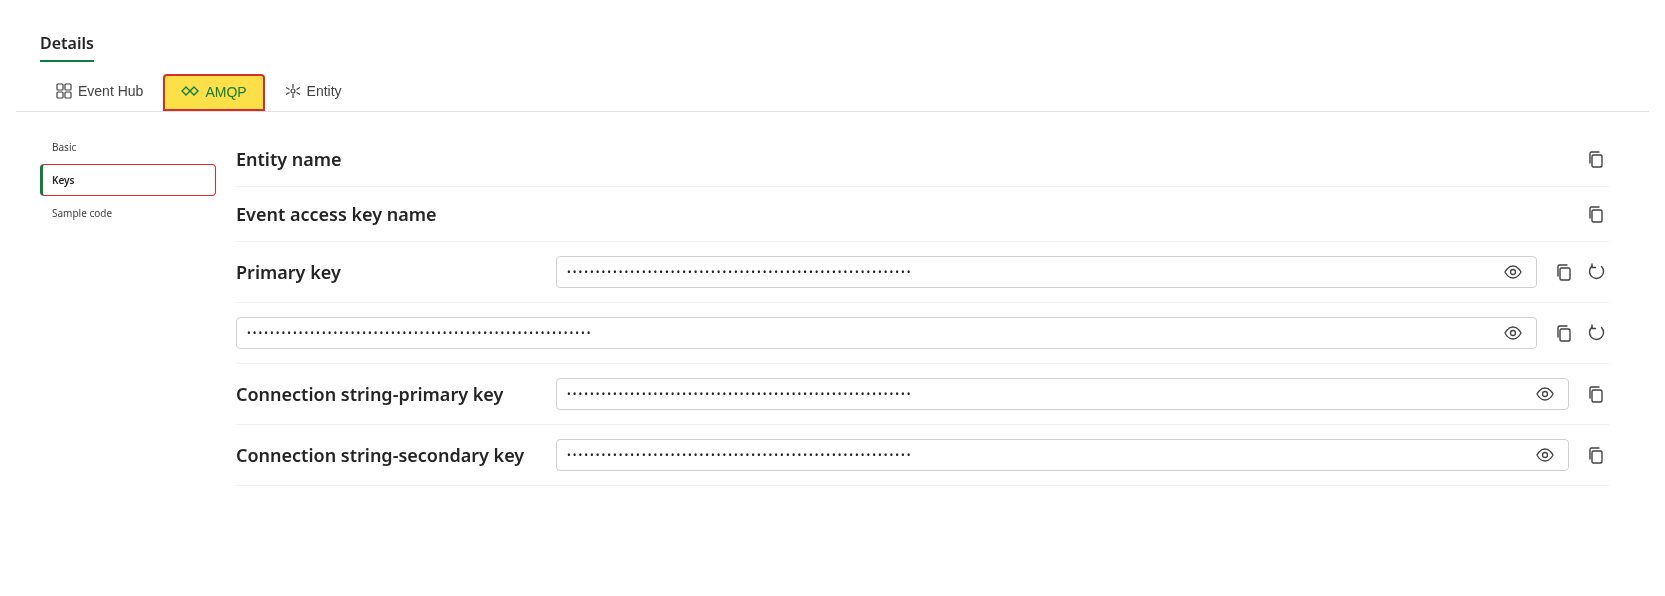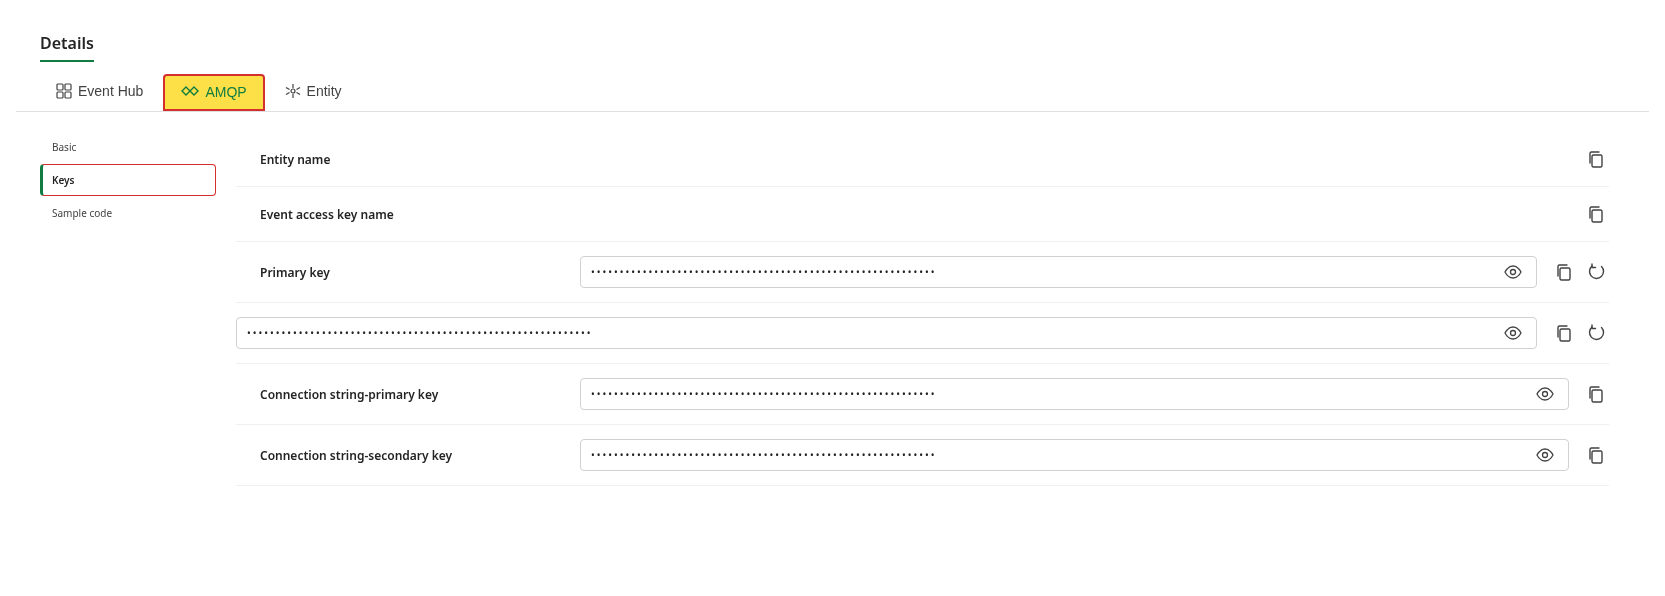--- a/index.html
+++ b/index.html
@@ -87,25 +87,24 @@
       padding: 20px 40px 20px 20px;
     }
     .field-row {
       display: flex;
       align-items: center;
       padding: 14px 0;
       border-bottom: 1px solid #f0f0f0;
     }
     .field-label {
       width: 320px;
-      font-size: 12px;
+      font-size: 18px;
       font-weight: 600;
       color: #242424;
       flex-shrink: 0;
-      margin-left: 24px;
     }
     .field-value {
       flex: 1;
       display: flex;
       align-items: center;
       gap: 8px;
     }
     .field-value-text {
       font-size: 14px;
       color: #424242;

